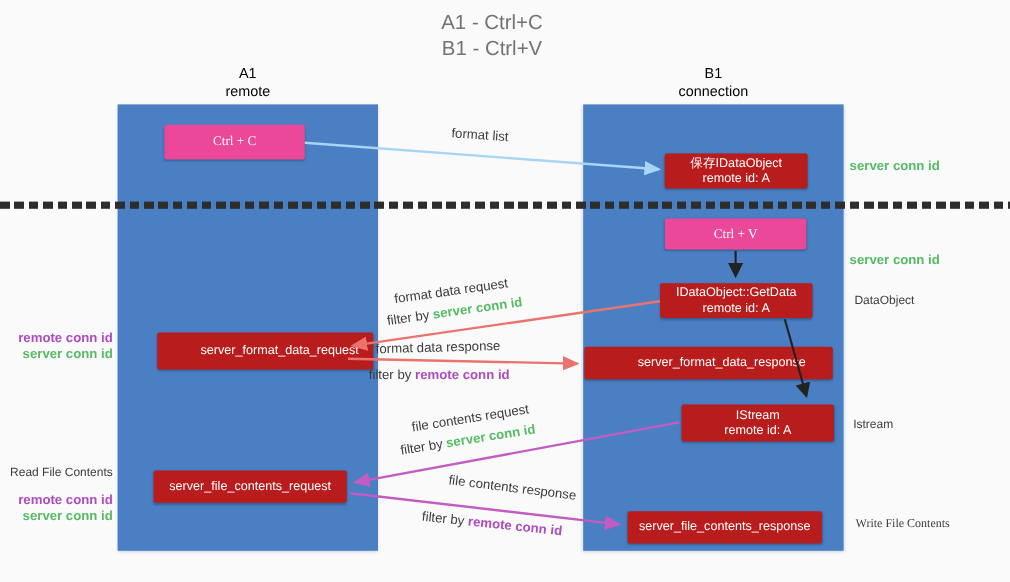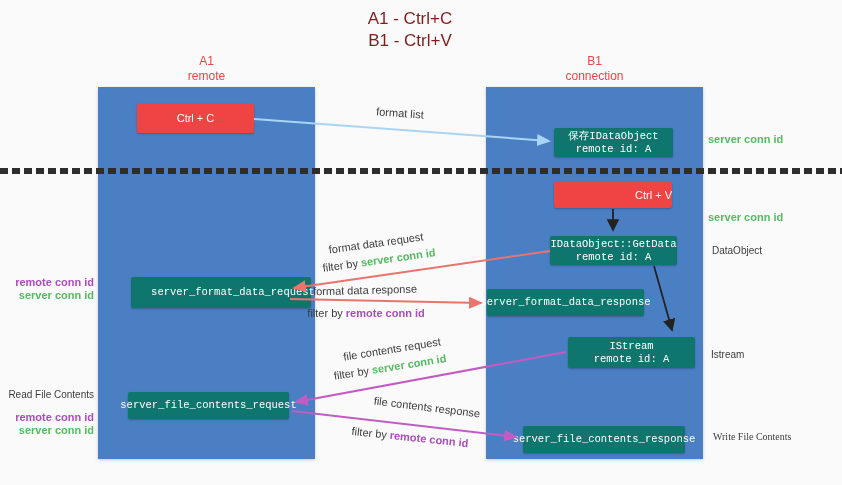--- a/index.html
+++ b/index.html
@@ -7,27 +7,27 @@
     width:842px;height:485px;
     background:#fafafa;
     font-family:"Liberation Sans","DejaVu Sans",sans-serif;
     position:relative;overflow:hidden;
     color:#3c3c3c;
   }
   .stage{position:absolute;inset:0;width:842px;height:485px;}
 
   .title{
     position:absolute;left:0;top:8px;width:820px;
-    text-align:center;font-size:17px;line-height:22px;color:#7f1d1d;
+    text-align:center;font-size:17px;line-height:22px;color:#737373;
     z-index:6;
   }
 
   .col-header{
     position:absolute;width:217px;text-align:center;
-    font-size:12px;line-height:15px;color:#ef4444;z-index:6;
+    font-size:12px;line-height:15px;color:#000000;z-index:6;
   }
   .col-header.a{left:98px;top:54px;}
   .col-header.b{left:486px;top:54px;}
 
   .column{
     position:absolute;top:87px;height:372px;width:217px;
     background:#4a7fc4;z-index:1;
     box-shadow:0 1px 3px rgba(90,120,170,.35);
   }
   .column.a{left:98px;}
@@ -38,29 +38,29 @@
     background:repeating-linear-gradient(to right,#2d2d2d 0 8px,transparent 8px 12px);
   }
 
   .node{
     position:absolute;z-index:3;
     display:flex;flex-direction:column;justify-content:center;align-items:center;
     color:#ffffff;font-size:10.5px;line-height:13px;text-align:center;
     border-radius:2px;box-shadow:0 1px 2px rgba(0,0,0,.25);
     white-space:nowrap;
   }
-  .node.green{background:#ef4444;font-size:11px;}
-  .node.orange{background:#0f766e;font-family:Liberation Mono, monospace;}
+  .node.green{background:#ec4899;font-size:11px;font-family:Liberation Serif, serif;}
+  .node.orange{background:#b91c1c;}
 
   .n-ctrl-c{left:137px;top:104px;width:117px;height:29px;}
   .n-save{left:554px;top:128px;width:119px;height:29px;}
-  .n-ctrl-v{left:554px;top:182px;width:118px;height:26px;align-items:flex-end;}
+  .n-ctrl-v{left:554px;top:182px;width:118px;height:26px;}
   .n-getdata{left:550px;top:236px;width:127px;height:29px;}
   .n-fmt-req{left:131px;top:277px;width:156px;height:31px;padding-left:24px;}
-  .n-fmt-res{left:487px;top:289px;width:157px;height:27px;}
+  .n-fmt-res{left:487px;top:289px;width:185px;height:27px;padding-left:22px;}
   .n-istream{left:568px;top:337px;width:127px;height:31px;}
   .n-file-req{left:128px;top:392px;width:161px;height:27px;}
   .n-file-res{left:523px;top:426px;width:162px;height:27px;}
 
   svg.arrows{position:absolute;inset:0;z-index:4;pointer-events:none;}
 
   .alabel{
     position:absolute;z-index:5;font-size:11px;color:#3c3c3c;
     white-space:nowrap;transform:translate(-50%,-50%);
   }

